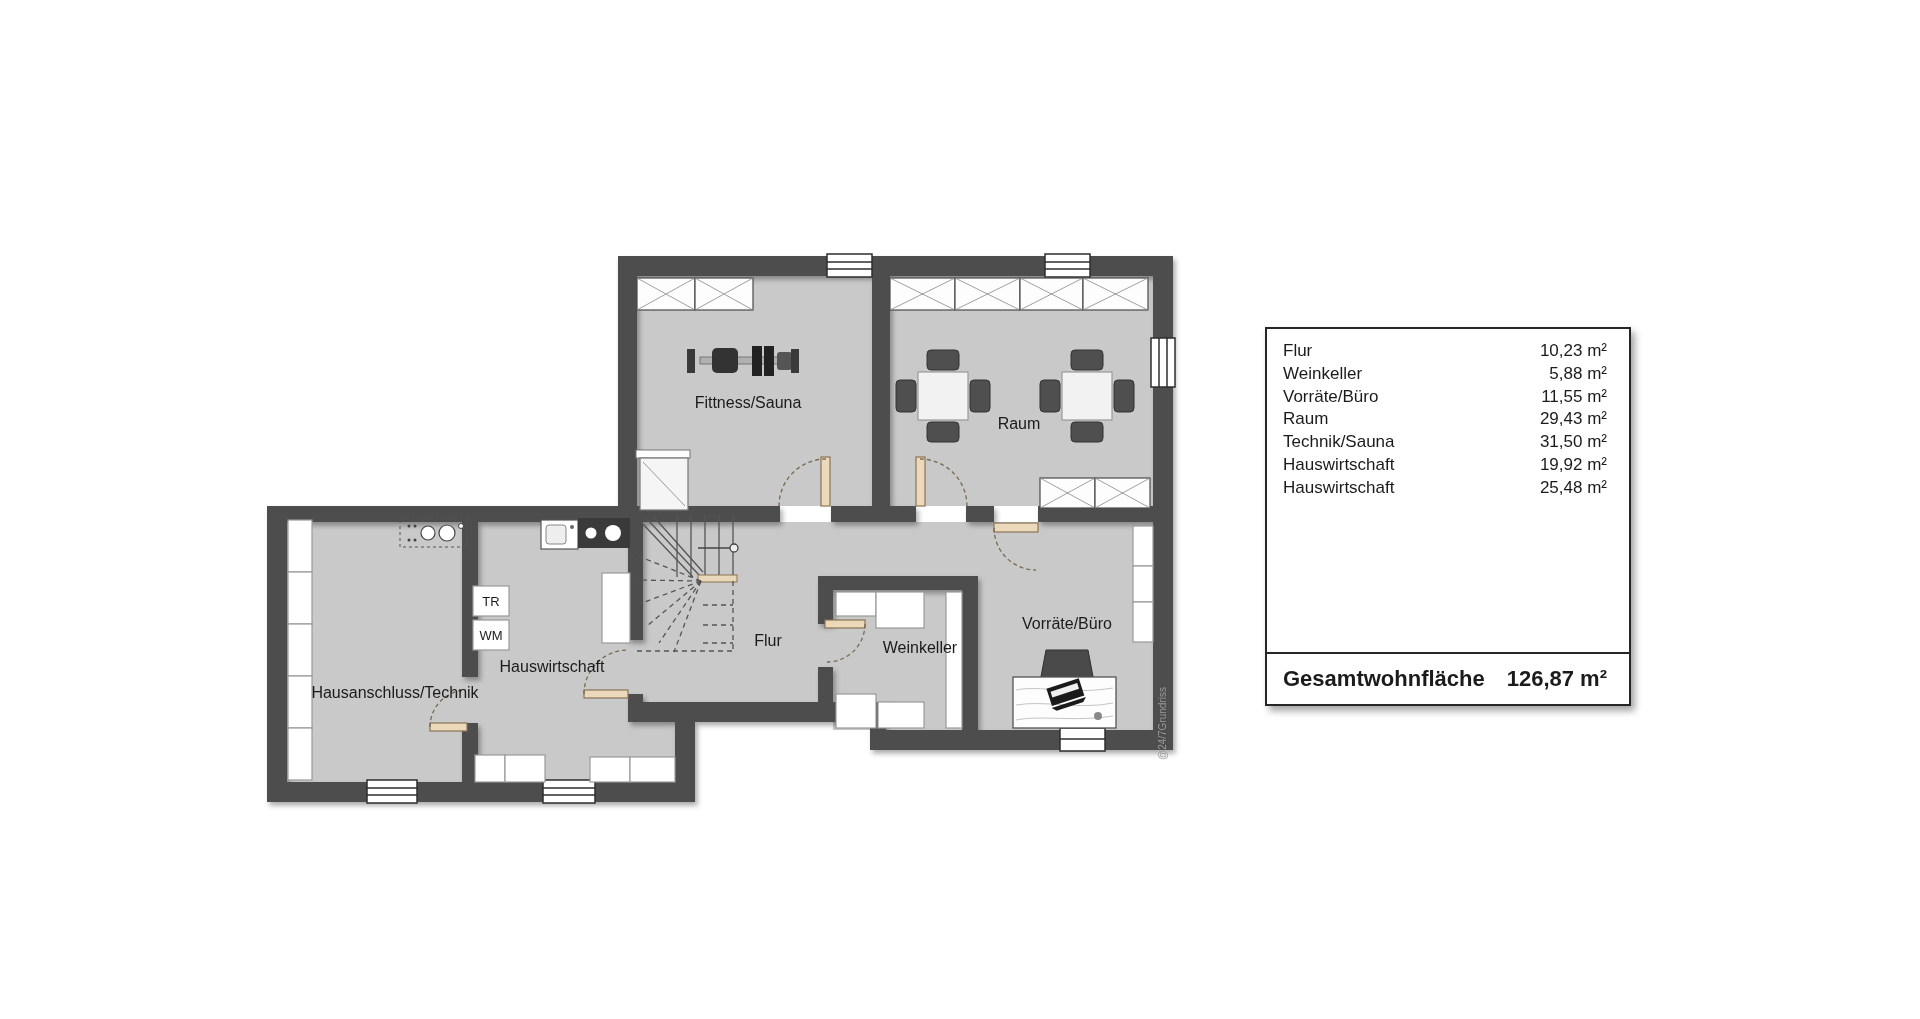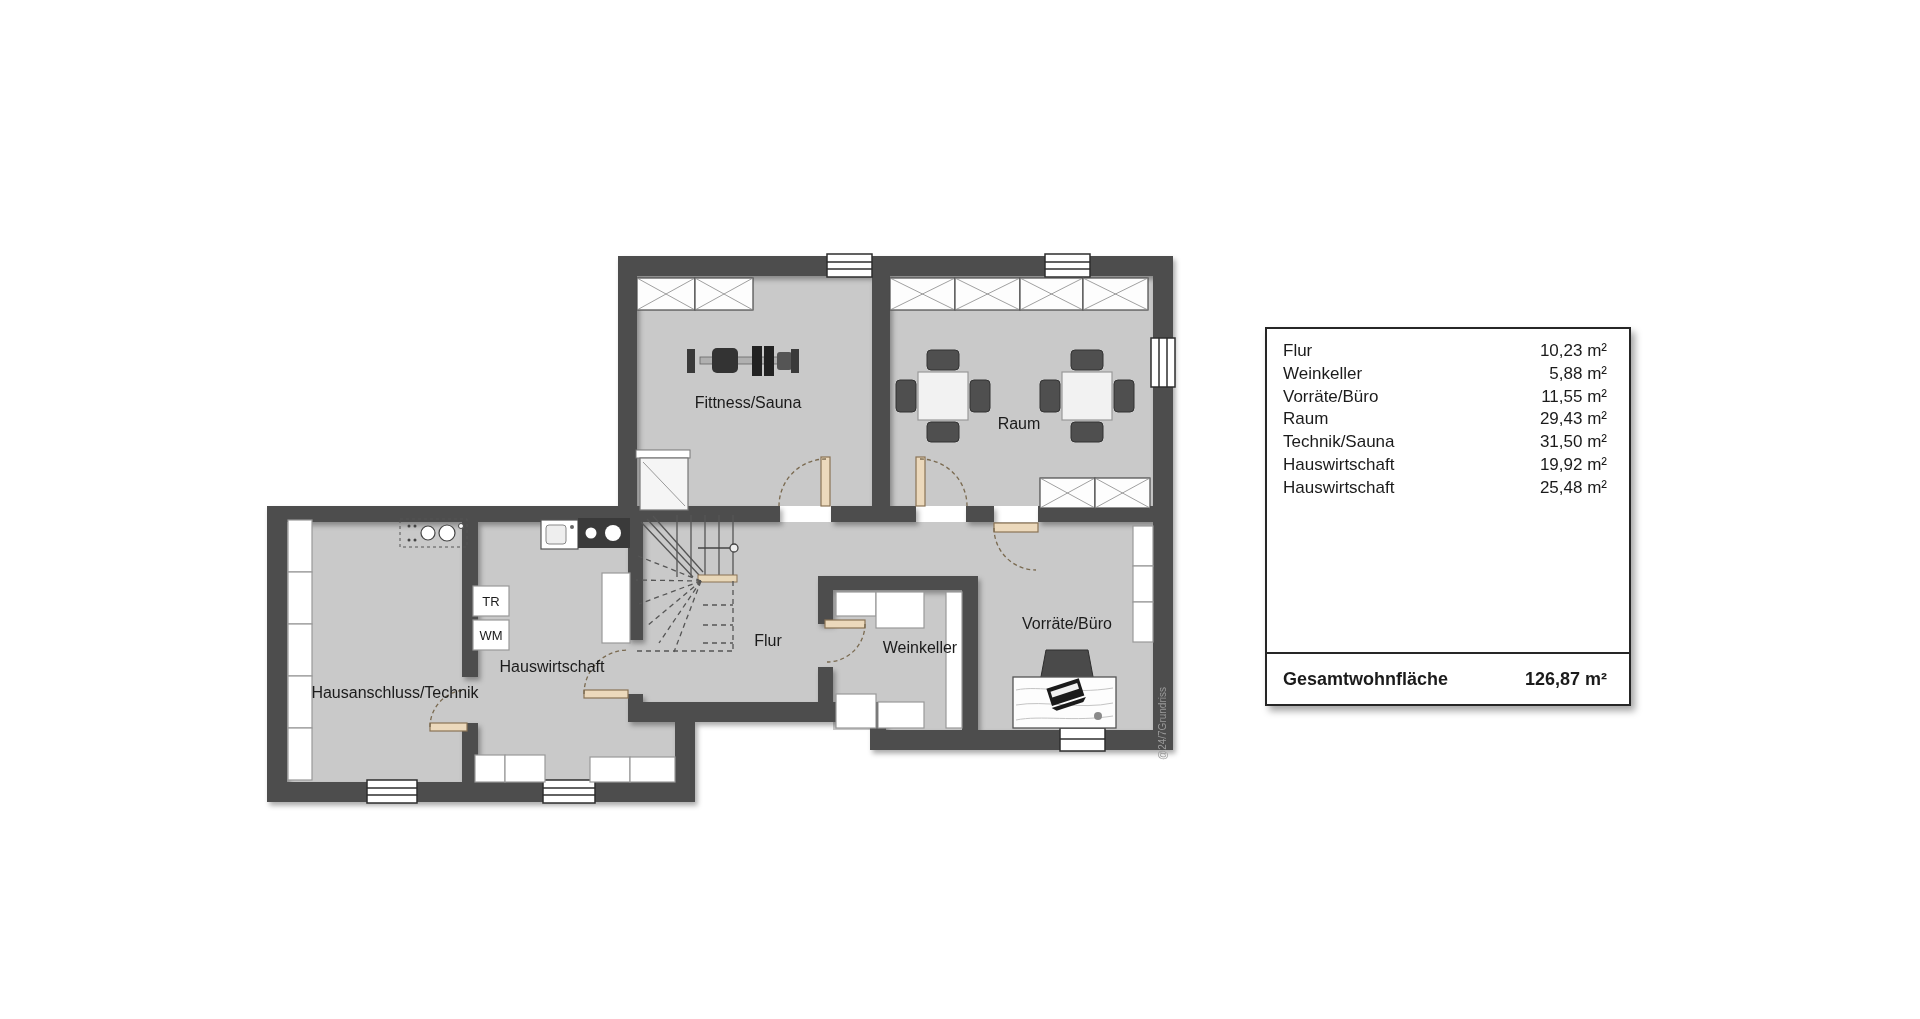--- a/index.html
+++ b/index.html
@@ -22,21 +22,21 @@
     height:40px;flex:none;border-bottom:2px solid #262626;
     display:flex;align-items:center;justify-content:space-between;padding:0 10px 0 16px;
   }
   .legend-title{font-size:20px;font-weight:bold;}
   .legend-rows{padding:11px 22px 0 16px;}
   .legend-row{display:flex;justify-content:space-between;font-size:17px;line-height:22.8px;}
   .legend-spacer{flex:1;}
   .legend-total{
     flex:none;height:50px;border-top:2px solid #262626;
     display:flex;align-items:center;justify-content:space-between;
-    padding:0 22px 0 16px;font-size:18px;font-weight:bold;
+    padding:0 22px 0 16px;font-size:22px;font-weight:bold;
   }
 </style>
 </head>
 <body>
 
 <div class="plan-wrap">
 <svg width="930" height="575" viewBox="255 240 930 575">
   <defs>
     <filter id="wallshadow" x="-5%" y="-5%" width="112%" height="112%">
       <feDropShadow dx="2.5" dy="3.5" stdDeviation="2.5" flood-color="#000" flood-opacity="0.33"></feDropShadow>

